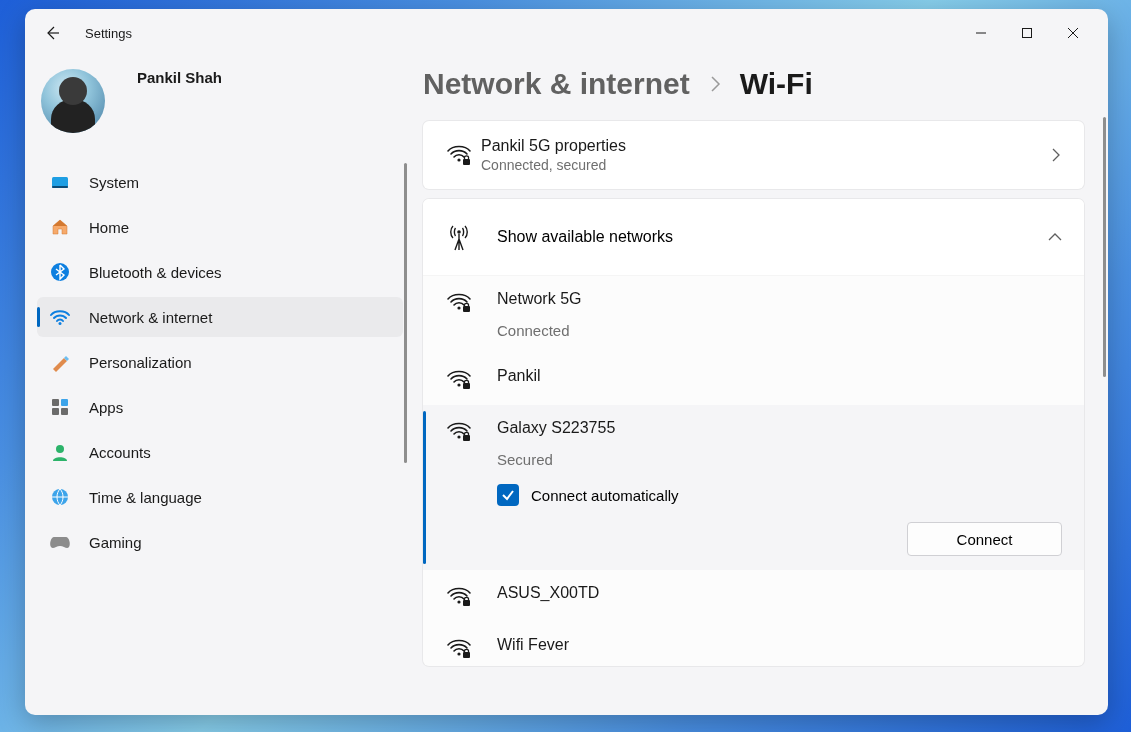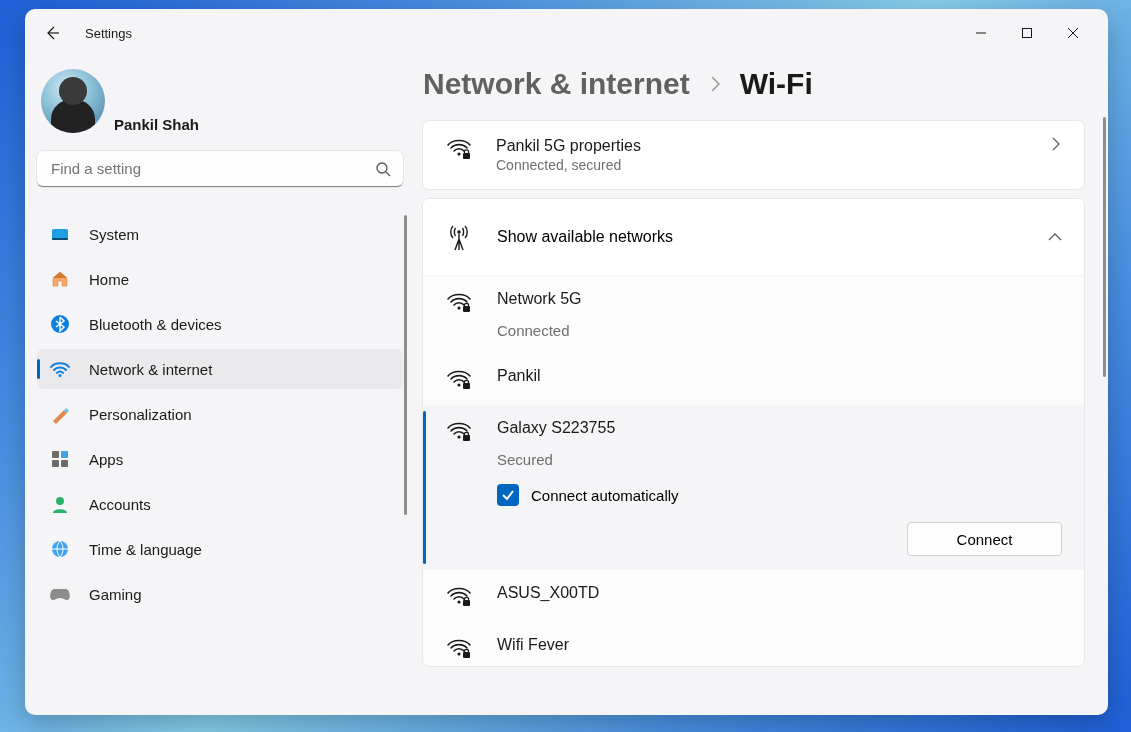--- a/index.html
+++ b/index.html
@@ -46,21 +46,21 @@
 
   
   .sidebar {
     width: 390px;
     padding: 0 12px 0 12px;
     display: flex;
     flex-direction: column;
     position: relative;
   }
   .profile {
-    display: flex; align-items: flex-end; gap: 9px;
+    display: flex; align-items: flex-start; gap: 32px;
     padding: 12px 0 18px 4px;
   }
   .avatar {
     width: 64px; height: 64px; border-radius: 50%;
     background: radial-gradient(circle at 40% 30%, #cfe9f4 0%, #8fc3da 40%, #427aa0 100%);
     position: relative; overflow:hidden;
   }
   .avatar::after{
     content:""; position:absolute; left:18px; top:8px; width:28px; height:28px; border-radius:50%;
     background:#3a3a3a;
@@ -135,23 +135,23 @@
   .crumb-sep { color:#9a9a9a; }
   .crumb-current { font-size: 30px; font-weight:600; color:#1a1a1a; }
 
   .card {
     background:#fff;
     border-radius:6px;
     box-shadow: 0 0 0 1px rgba(0,0,0,.05);
     margin-bottom: 10px;
   }
   .row {
-    display:flex; 
+    display:flex; align-items:center;
     padding: 16px 22px;
-    gap: 23px;
+    gap: 8px;
     cursor:pointer;
   }
   .row .ricon { width:28px; display:flex; justify-content:center; color:#1a1a1a; flex-shrink:0; }
   .row .rtitle { font-size:16px; color:#1a1a1a; }
   .row .rsub { font-size:14px; color:#6f6f6f; margin-top:2px; }
   .row .rchev { margin-left:auto; color:#5f5f5f; }
 
   .panel {
     background:#fcfcfc;
     border-radius:6px;
@@ -242,29 +242,20 @@
   </div>
 
   <div class="body">
 
     <div class="sidebar">
       <div class="profile">
         <div class="avatar"></div>
         <div class="profile-name">Pankil Shah</div>
       </div>
 
-      <div class="search">
-        <input type="text" placeholder="Find a setting" style="">
-        <span class="sicon">
-          <svg width="16" height="16" viewBox="0 0 16 16">
-              <circle cx="7" cy="7" r="5" fill="none" stroke="#555" stroke-width="1.3"></circle>
-              <path d="M11 11 L15 15" stroke="#555" stroke-width="1.3"></path>
-            </svg>
-        </span>
-      </div>
 
       <div class="nav">
 
         <div class="nav-item">
           <span class="nav-icon">
             <svg width="20" height="20" viewBox="0 0 20 20">
                 <rect x="2" y="5" width="16" height="11" rx="1.5" fill="#1e9ee3"></rect>
                 <rect x="2" y="14" width="16" height="2" rx="1" fill="#0b4c78"></rect>
               </svg>
           </span>

